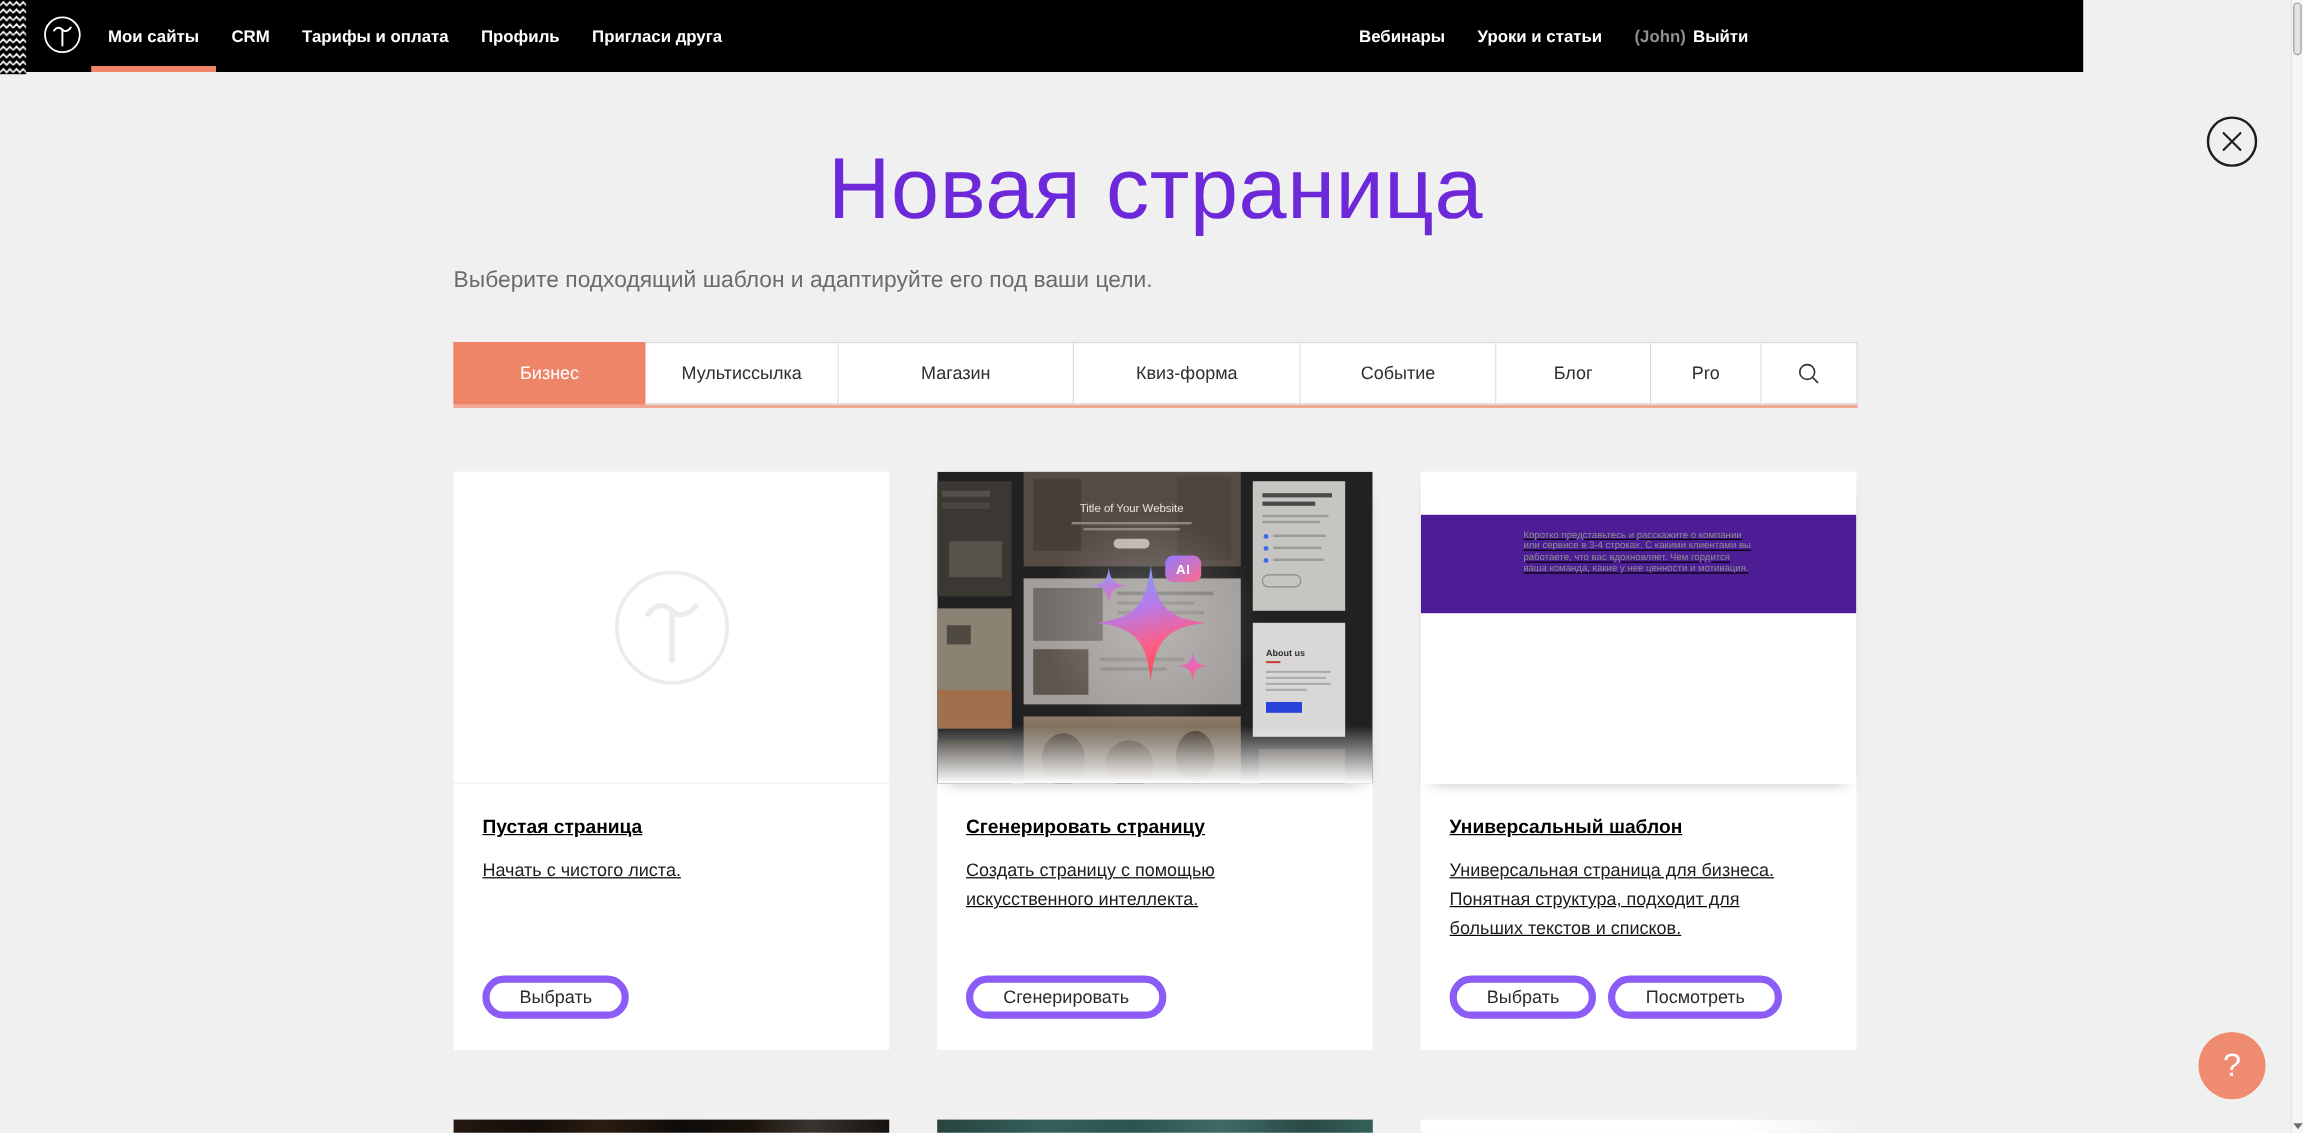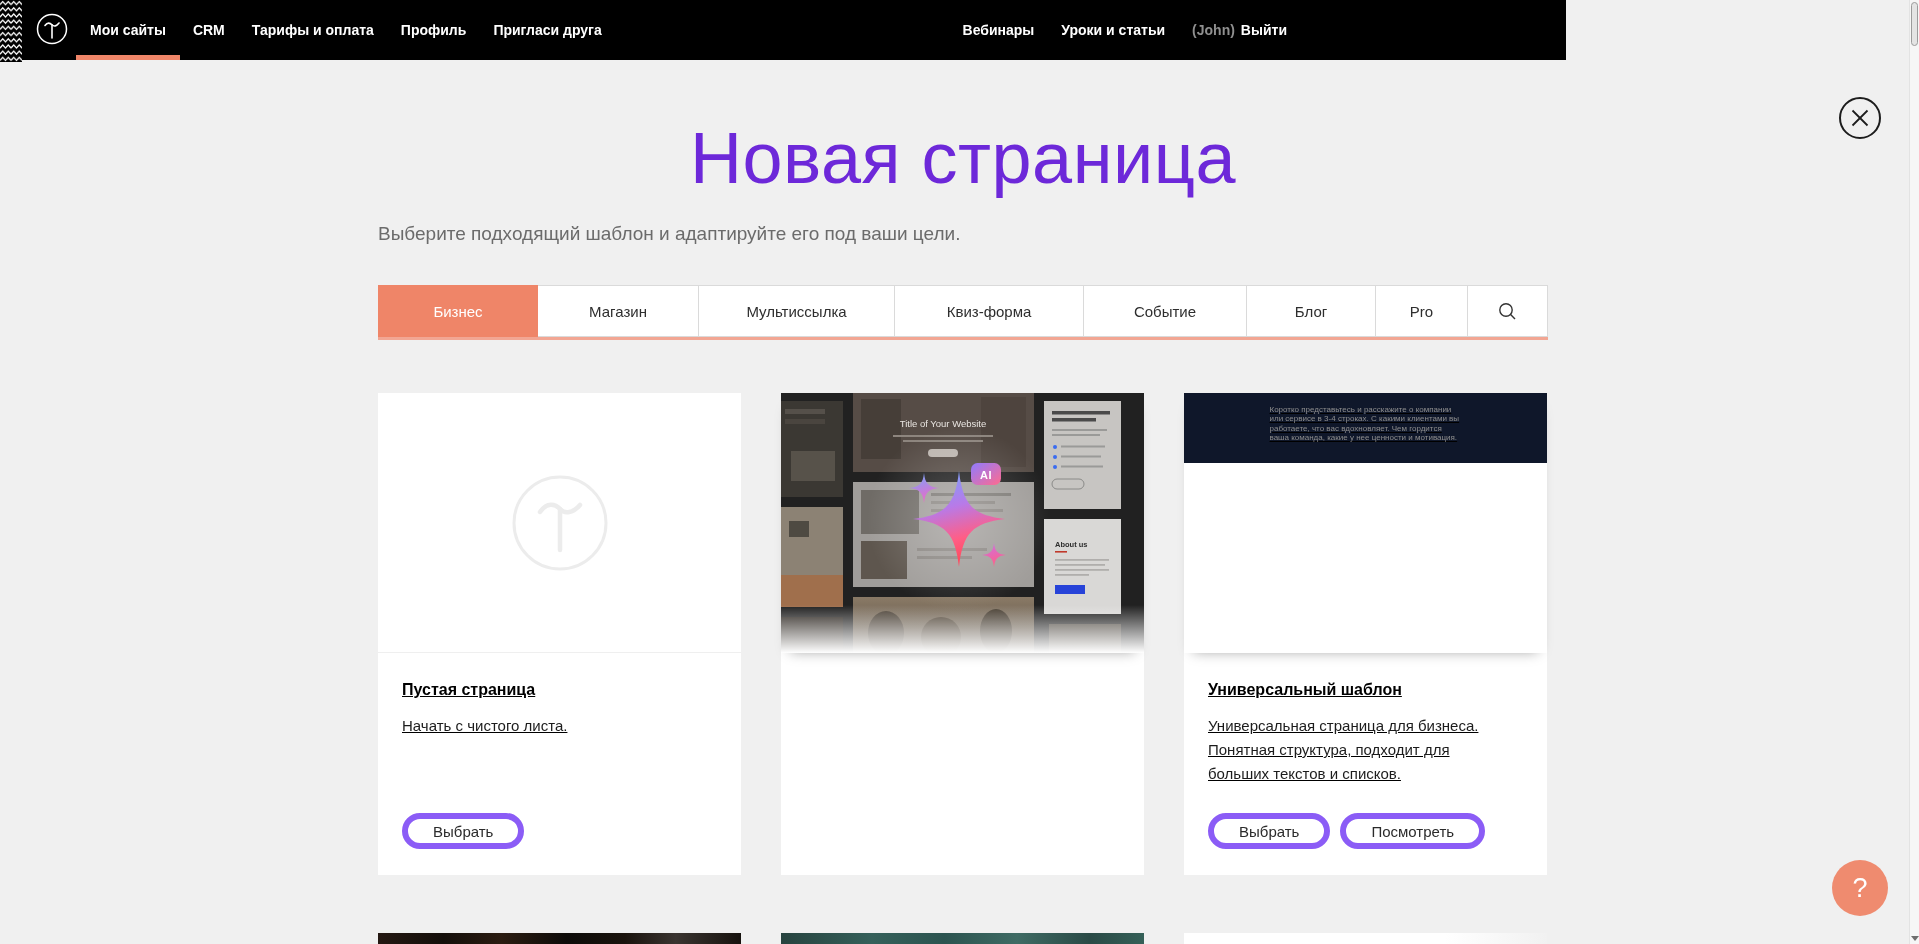--- a/index.html
+++ b/index.html
@@ -5,21 +5,21 @@
   * { margin:0; padding:0; box-sizing:border-box; }
   html,body { width:1919px; height:944px; overflow:hidden; }
   body {
     font-family:"Liberation Sans", sans-serif;
     background:#F0F0F0;
     position:relative;
   }
 
   
   .topnav {
-    position:absolute; top:0; left:0; width:1566px; height:60px;
+    position:absolute; top:0; left:0; width:1736px; height:60px;
     background:#000; z-index:20;
   }
   .zigzag { position:absolute; left:0; top:0; width:22px; height:62px; }
   .nav-logo {
     position:absolute; left:36px; top:13px; width:32px; height:32px; cursor:pointer;
   }
   .nav-left {
     position:absolute; left:90px; top:0; height:60px;
     display:flex; align-items:center; list-style:none;
   }
@@ -107,21 +107,21 @@
   .hero-sub {
     margin:7px auto 0; width:280px; font-size:8px; line-height:9.5px; color:#b9b3ad;
   }
   .hero-btn {
     display:inline-flex; align-items:center; justify-content:center;
     margin-top:11px; width:72px; height:17px; border-radius:9px; background:#3156f0;
     color:#fff; font-size:5.5px; font-weight:700; letter-spacing:.3px;
   }
   .hero-chevron { position:absolute; bottom:13px; left:50%; transform:translateX(-50%); }
   .tpl-body {
-    height:70px; background:#0f172a; overflow:hidden;
+    height:82px; background:#4c1d95; overflow:hidden;margin-top:36px;
   }
   .tpl-body p {
     width:192px; margin:12px auto 0; font-size:8px; line-height:9.4px;
     color:#8e8e8e; text-align:left;
   }
 
   
   .sliver-1 { background:linear-gradient(90deg,#241812 0%,#140e0a 18%,#2b1c11 34%,#0d0b09 52%,#1a130d 68%,#3a3430 82%,#17120e 100%); }
   .sliver-2 { background:linear-gradient(90deg,#27433f 0%,#35605a 25%,#2c5450 45%,#3f6b64 65%,#2a4a46 85%,#356058 100%); }
   .sliver-3 { background:linear-gradient(90deg,#ffffff 0%,#ffffff 72%,#f1f1f1 100%); }
@@ -197,22 +197,22 @@
   </svg>
 </div>
 
 <main class="content">
   <h1 class="page-title">Новая страница</h1>
   <p class="page-subtitle">Выберите подходящий шаблон и адаптируйте его под ваши цели.</p>
 
   <div class="tabs-wrap">
     <div class="tabs-row">
       <div class="tab active">Бизнес</div>
+      <div class="tab">Мультиссылка</div>
       <div class="tab">Магазин</div>
-      <div class="tab">Мультиссылка</div>
       <div class="tab">Квиз-форма</div>
       <div class="tab">Событие</div>
       <div class="tab">Блог</div>
       <div class="tab">Pro</div>
       <div class="tab">
         <svg width="19" height="19" viewBox="0 0 19 19">
           <circle cx="8" cy="8" r="6.2" fill="none" stroke="#333" stroke-width="1.4"></circle>
           <line x1="12.6" y1="12.6" x2="17" y2="17" stroke="#333" stroke-width="1.4"></line>
         </svg>
       </div>
@@ -344,20 +344,27 @@
           </g>
 
           <g>
             <rect x="190" y="70" width="30" height="22" rx="6.5" fill="url(#aiBadge)"></rect>
             <text x="205" y="85.5" font-family="Liberation Sans, sans-serif" font-size="11" font-weight="bold" fill="#fff" text-anchor="middle" letter-spacing="0.5">AI</text>
           </g>
 
           <rect x="0" y="212" width="363" height="48" fill="url(#fadeWhite)"></rect>
         </svg>
       </div>
+      <div class="card-info">
+        <div class="card-title">Сгенерировать страницу</div>
+        <div class="card-desc">Создать страницу с помощью искусственного интеллекта.</div>
+        <div class="card-actions">
+          <button class="pill-btn">Сгенерировать</button>
+        </div>
+      </div>
     </div>
 
     <div class="card">
       <div class="card-preview shadowed">
         <div class="tpl-body">
           <p>Коротко представьтесь и расскажите о компании или сервисе в 3-4 строках. С какими клиентами вы работаете, что вас вдохновляет. Чем гордится ваша команда, какие у нее ценности и мотивация.</p>
         </div>
       </div>
       <div class="card-info">
         <div class="card-title">Универсальный шаблон</div>

